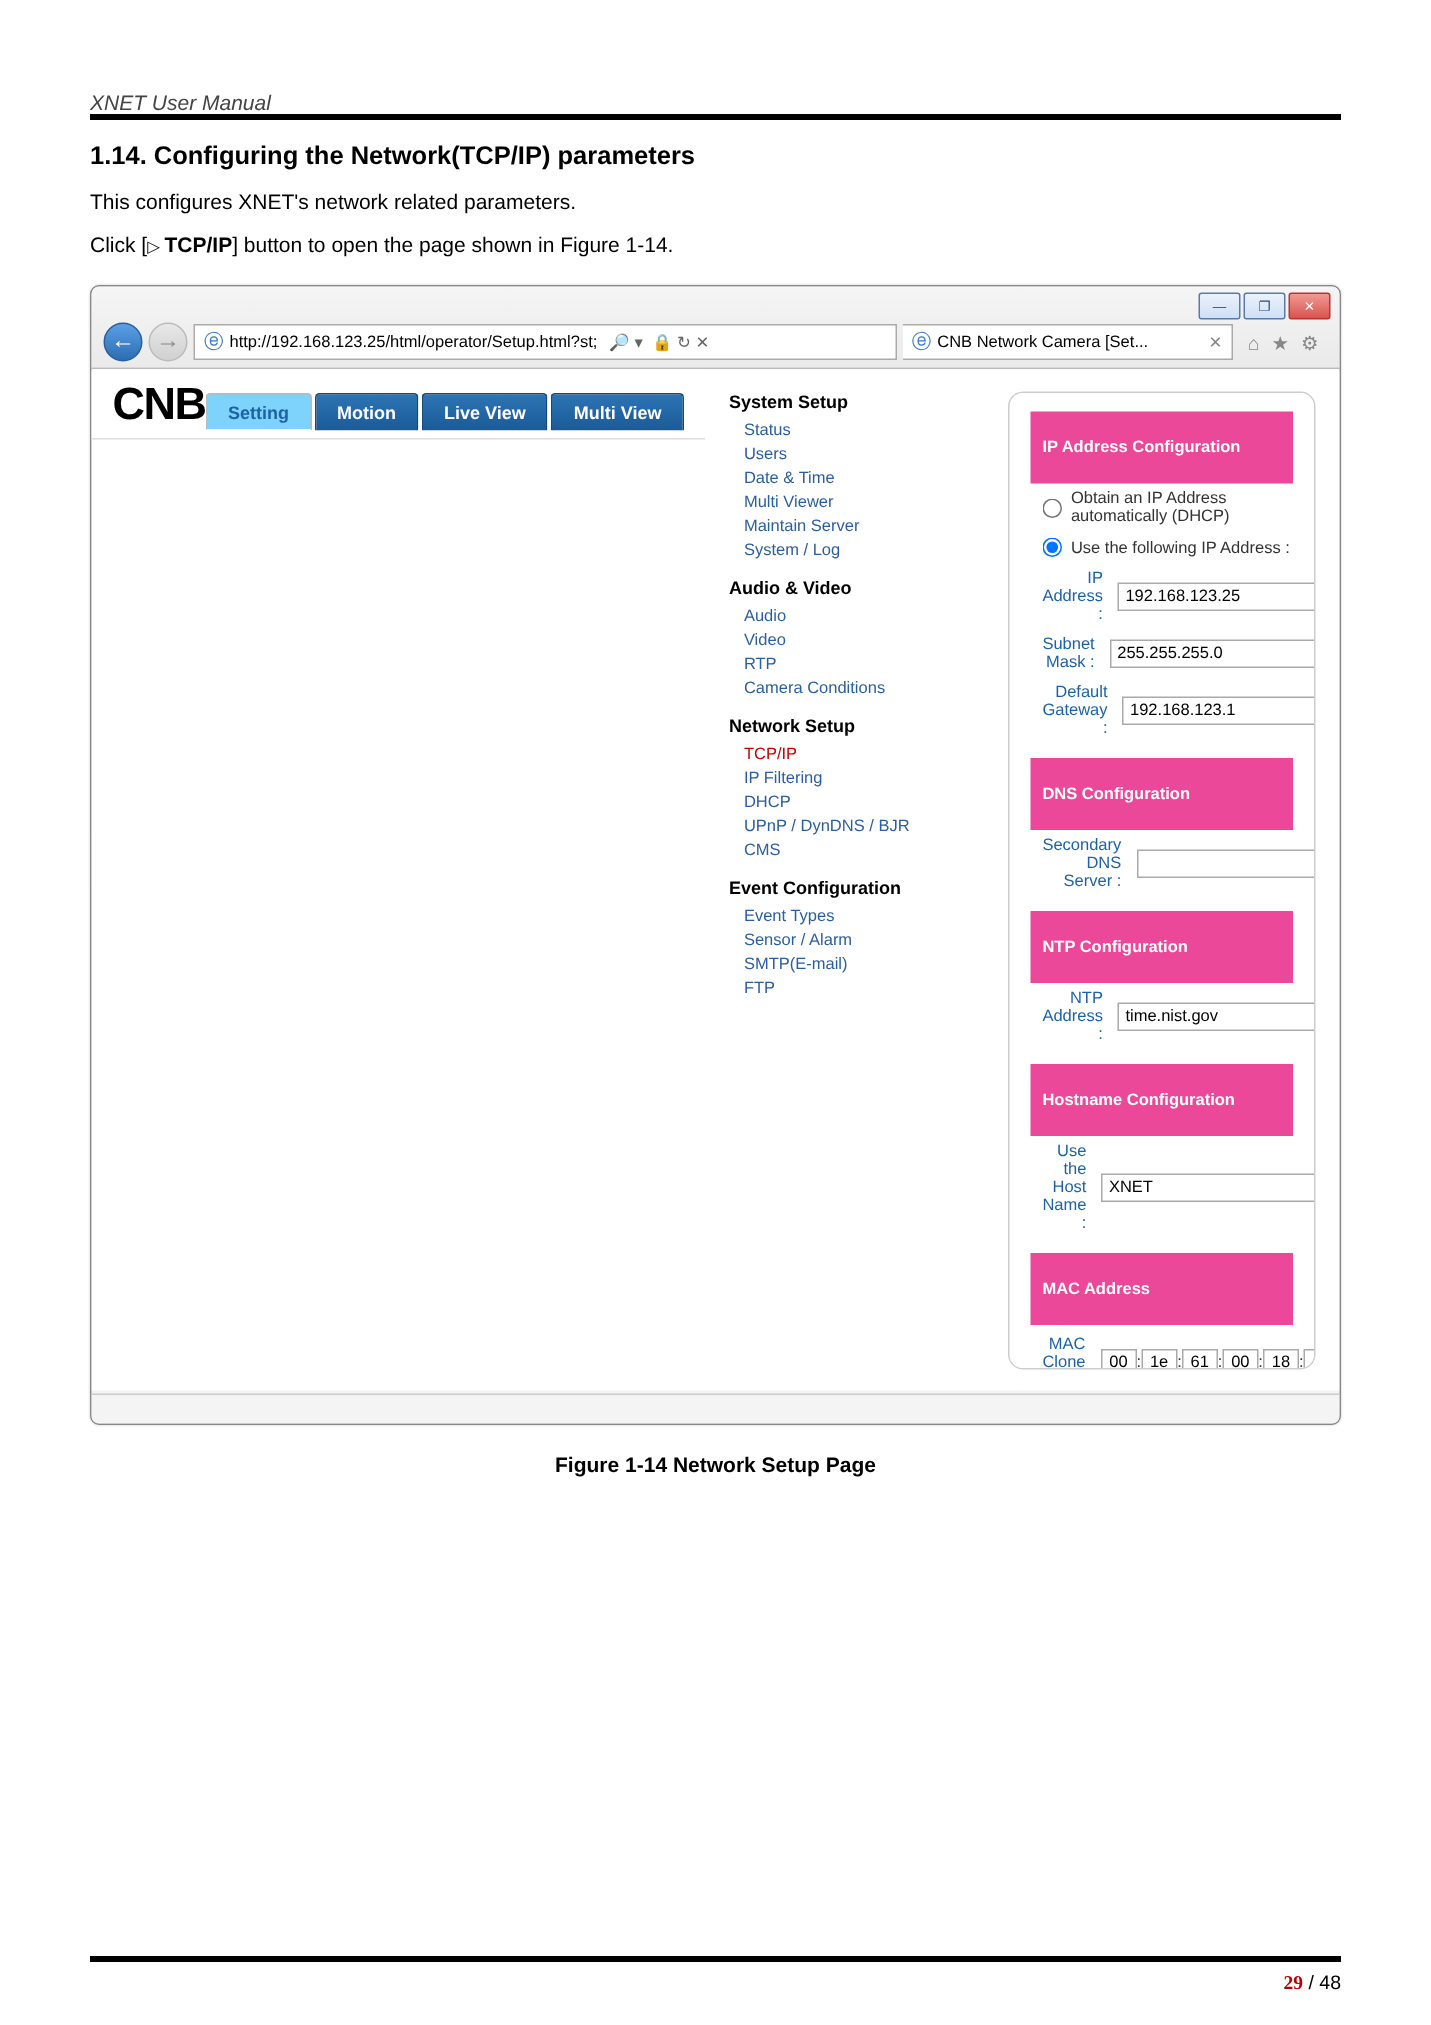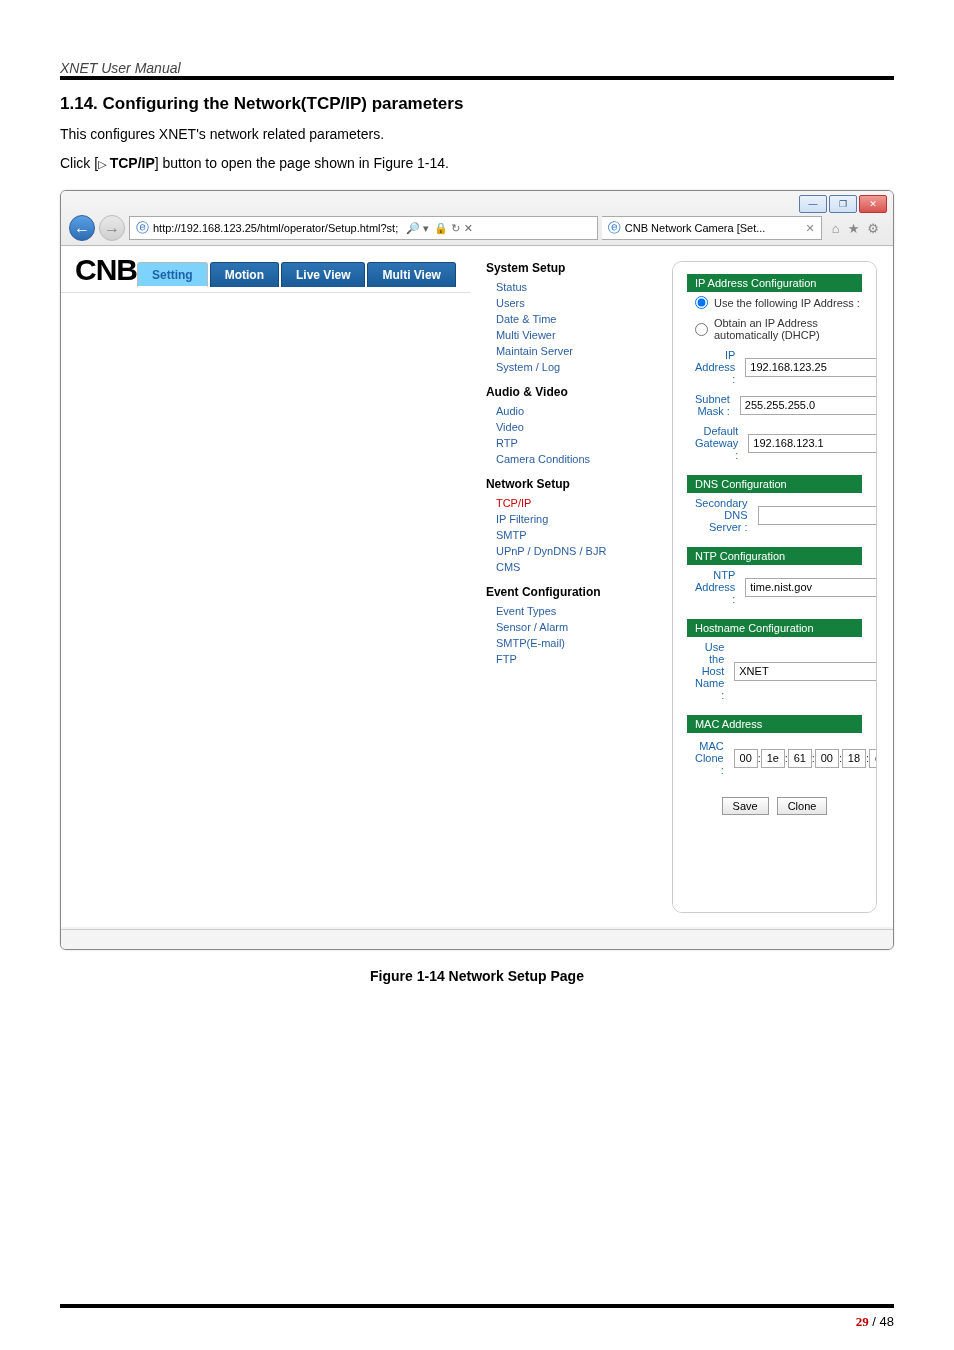--- a/index.html
+++ b/index.html
@@ -184,25 +184,25 @@
 
   .content-panel {
     flex:1;
     border:1px solid #ccc;
     border-radius:10px;
     padding: 12px 14px;
     overflow:auto;
     background:#fff;
   }
   .cfg-sec-title {
-    background:#15803d;
+    background:#ec4899;
     color:#fff;
     font-size:11px;
-    font-weight:normal;
-    padding:3px 8px;
+    font-weight:bold;
+    padding:18px 8px;
     margin-top:10px;
   }
   .cfg-sec-title:first-child { margin-top:0; }
   .cfg-row {
     display:flex;
     align-items:center;
     padding:4px 0 4px 8px;
     font-size:11px;
     color:#333;
   }
@@ -326,40 +326,40 @@
 
         <div class="side-group-title">Audio &amp; Video</div>
         <div class="side-item">Audio</div>
         <div class="side-item">Video</div>
         <div class="side-item">RTP</div>
         <div class="side-item">Camera Conditions</div>
 
         <div class="side-group-title">Network Setup</div>
         <div class="side-item current">TCP/IP</div>
         <div class="side-item">IP Filtering</div>
-        <div class="side-item">SMTP</div>
+        <div class="side-item">DHCP</div>
         <div class="side-item">UPnP / DynDNS / BJR</div>
         <div class="side-item">CMS</div>
 
         <div class="side-group-title">Event Configuration</div>
         <div class="side-item">Event Types</div>
         <div class="side-item">Sensor / Alarm</div>
         <div class="side-item">SMTP(E-mail)</div>
         <div class="side-item">FTP</div>
       </div>
 
       <div class="content-panel">
         <div class="cfg-sec-title">IP Address Configuration</div>
         <div class="cfg-row">
+          <input type="radio" name="ipmode" style="">
+          <span style="margin-left:6px">Obtain an IP Address automatically (DHCP)</span>
+        </div>
+        <div class="cfg-row">
           <input type="radio" name="ipmode" checked="" style="">
           <span style="margin-left:6px">Use the following IP Address :</span>
-        </div>
-        <div class="cfg-row">
-          <input type="radio" name="ipmode" style="">
-          <span style="margin-left:6px">Obtain an IP Address automatically (DHCP)</span>
         </div>
         <div class="cfg-row">
           <div class="cfg-label">IP Address :</div>
           <input type="text" class="cfg-input" value="192.168.123.25" style="">
         </div>
         <div class="cfg-row">
           <div class="cfg-label">Subnet Mask :</div>
           <input type="text" class="cfg-input" value="255.255.255.0" style="">
         </div>
         <div class="cfg-row">

